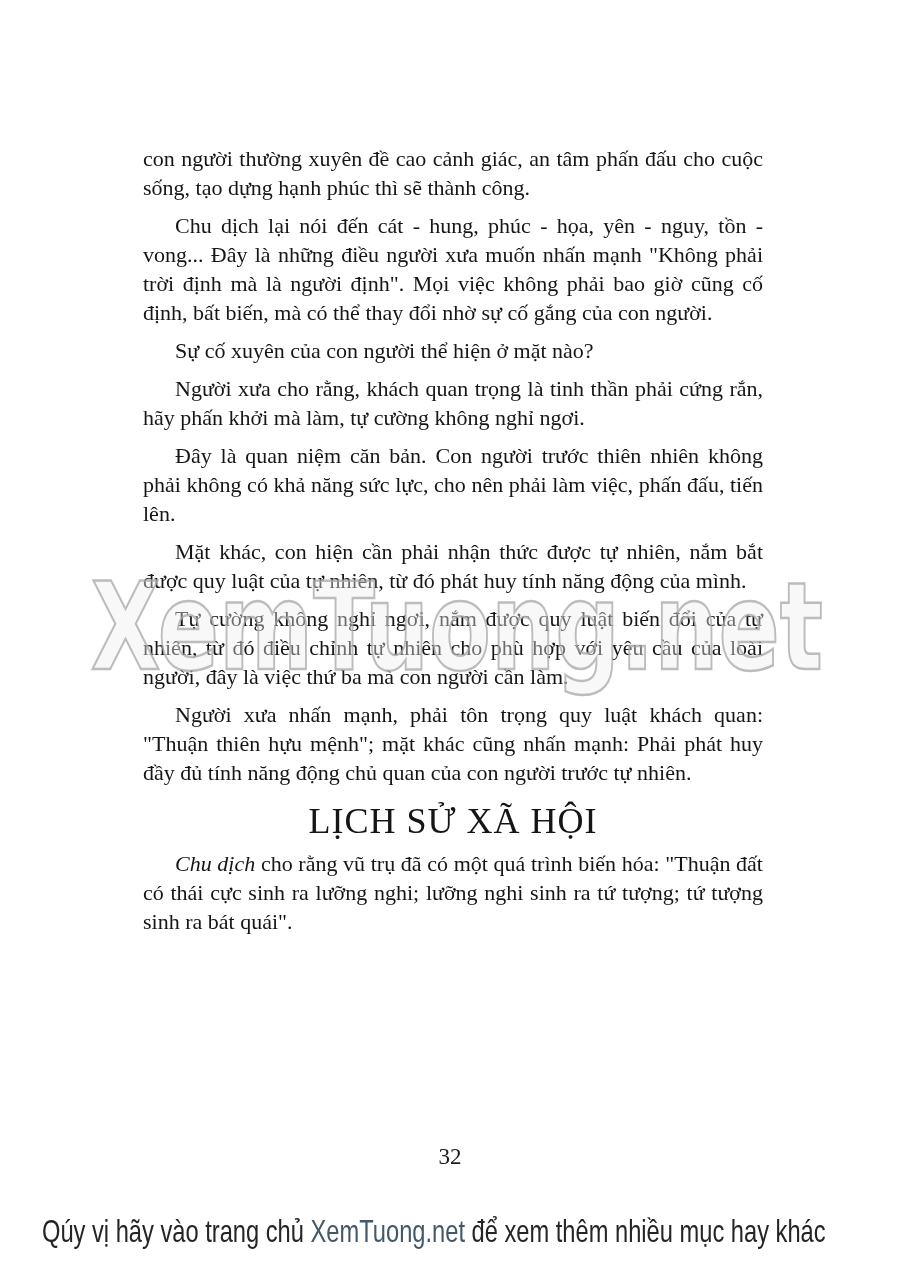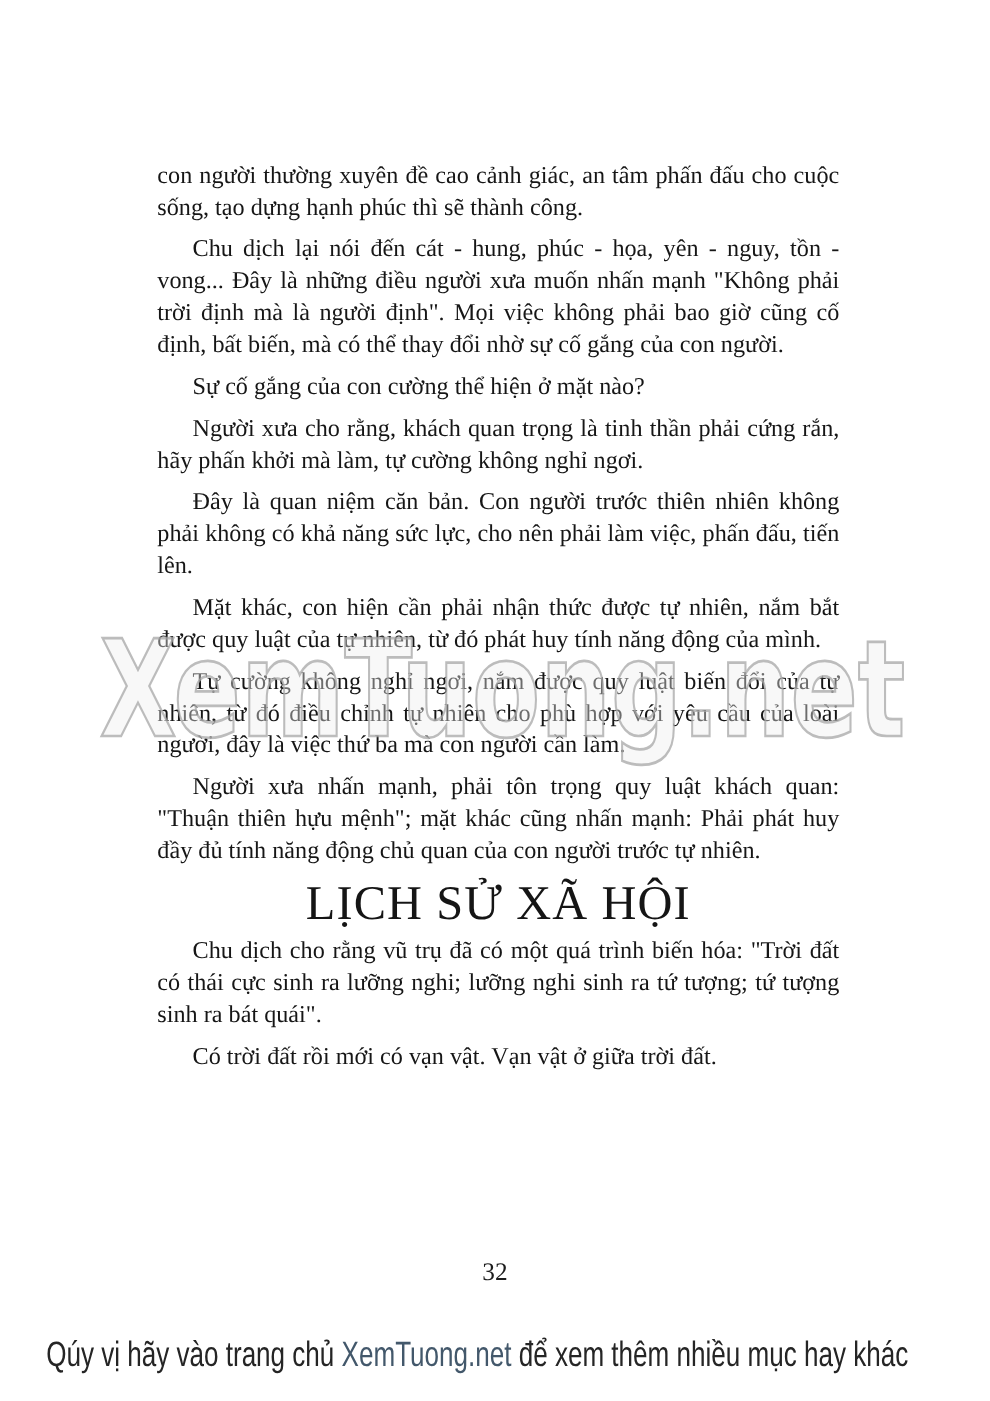--- a/index.html
+++ b/index.html
@@ -24,24 +24,24 @@
     font-size: 22px;
     line-height: 29px;
     color: #161616;
     text-align: justify;
   }
   .para {
     margin: 0 0 9px 0;
     text-indent: 32px;
   }
   .para.no-indent { text-indent: 0; }
-  .italic { }
+  .italic { font-style: italic; }
   
   .section-heading {
-    font-size: 44px;
+    font-size: 36px;
     line-height: 48px;
     font-weight: normal;
     text-align: center;
     text-indent: 0;
     margin: 10px 0 4px 0;
     letter-spacing: 1px;
     color: #151515;
   }
   
   .watermark-wrap {
@@ -92,31 +92,30 @@
   }
 </style>
 </head>
 <body>
 
 <div id="page">
 
   <div class="body-column">
     <p class="para no-indent">con người thường xuyên đề cao cảnh giác, an tâm phấn đấu cho cuộc sống, tạo dựng hạnh phúc thì sẽ thành công.</p>
     <p class="para">Chu dịch lại nói đến cát - hung, phúc - họa, yên - nguy, tồn - vong... Đây là những điều người xưa muốn nhấn mạnh "Không phải trời định mà là người định". Mọi việc không phải bao giờ cũng cố định, bất biến, mà có thể thay đổi nhờ sự cố gắng của con người.</p>
-    <p class="para">Sự cố gắng của con cường thể hiện ở mặt nào?</p>
+    <p class="para">Sự cố xuyên của con người thể hiện ở mặt nào?</p>
     <p class="para">Người xưa cho rằng, khách quan trọng là tinh thần phải cứng rắn, hãy phấn khởi mà làm, tự cường không nghỉ ngơi.</p>
     <p class="para">Đây là quan niệm căn bản. Con người trước thiên nhiên không phải không có khả năng sức lực, cho nên phải làm việc, phấn đấu, tiến lên.</p>
     <p class="para">Mặt khác, con hiện cần phải nhận thức được tự nhiên, nắm bắt được quy luật của tự nhiên, từ đó phát huy tính năng động của mình.</p>
     <p class="para">Tự cường không nghỉ ngơi, nắm được quy luật biến đổi của tự nhiên, từ đó điều chỉnh tự nhiên cho phù hợp với yêu cầu của loài người, đây là việc thứ ba mà con người cần làm.</p>
     <p class="para">Người xưa nhấn mạnh, phải tôn trọng quy luật khách quan: "Thuận thiên hựu mệnh"; mặt khác cũng nhấn mạnh: Phải phát huy đầy đủ tính năng động chủ quan của con người trước tự nhiên.</p>
 
     <h1 class="section-heading">LỊCH SỬ XÃ HỘI</h1>
 
-    <p class="para"><span class="italic">Chu dịch</span><span> cho rằng vũ trụ đã có một quá trình biến hóa: "Trời đất có thái cực sinh ra lưỡng nghi; lưỡng nghi sinh ra tứ tượng; tứ tượng sinh ra bát quái".</span></p>
-    <p class="para">Có trời đất rồi mới có vạn vật. Vạn vật ở giữa trời đất.</p>
+    <p class="para"><span class="italic">Chu dịch</span><span> cho rằng vũ trụ đã có một quá trình biến hóa: "Thuận đất có thái cực sinh ra lưỡng nghi; lưỡng nghi sinh ra tứ tượng; tứ tượng sinh ra bát quái".</span></p>
   </div>
 
   <div class="watermark-wrap">
     <span class="watermark-text">XemTuong.net</span>
   </div>
 
   <div class="page-number">32</div>
 
   <div class="footer"><span>Qúy vị hãy vào trang chủ </span><a class="footer-link" style="color:#43586b">XemTuong.net</a><span> để xem thêm nhiều mục hay khác</span></div>
 

